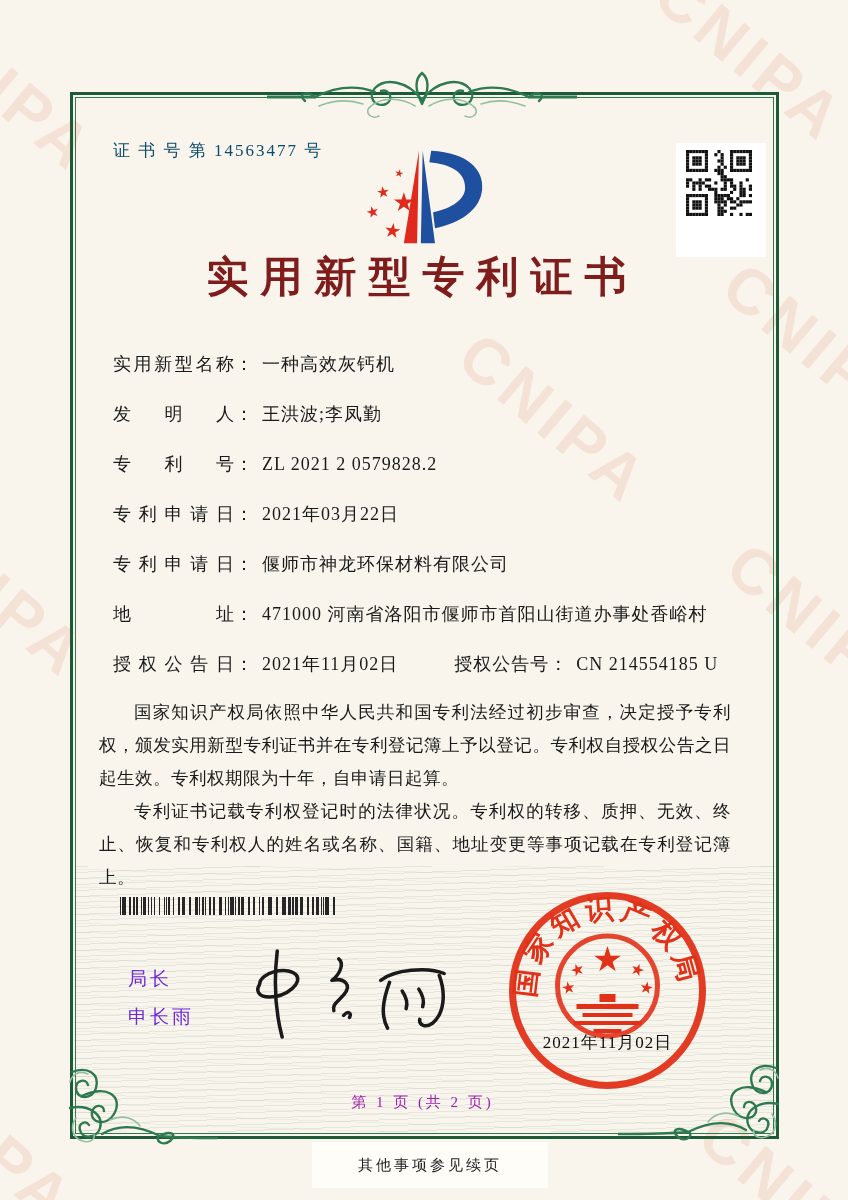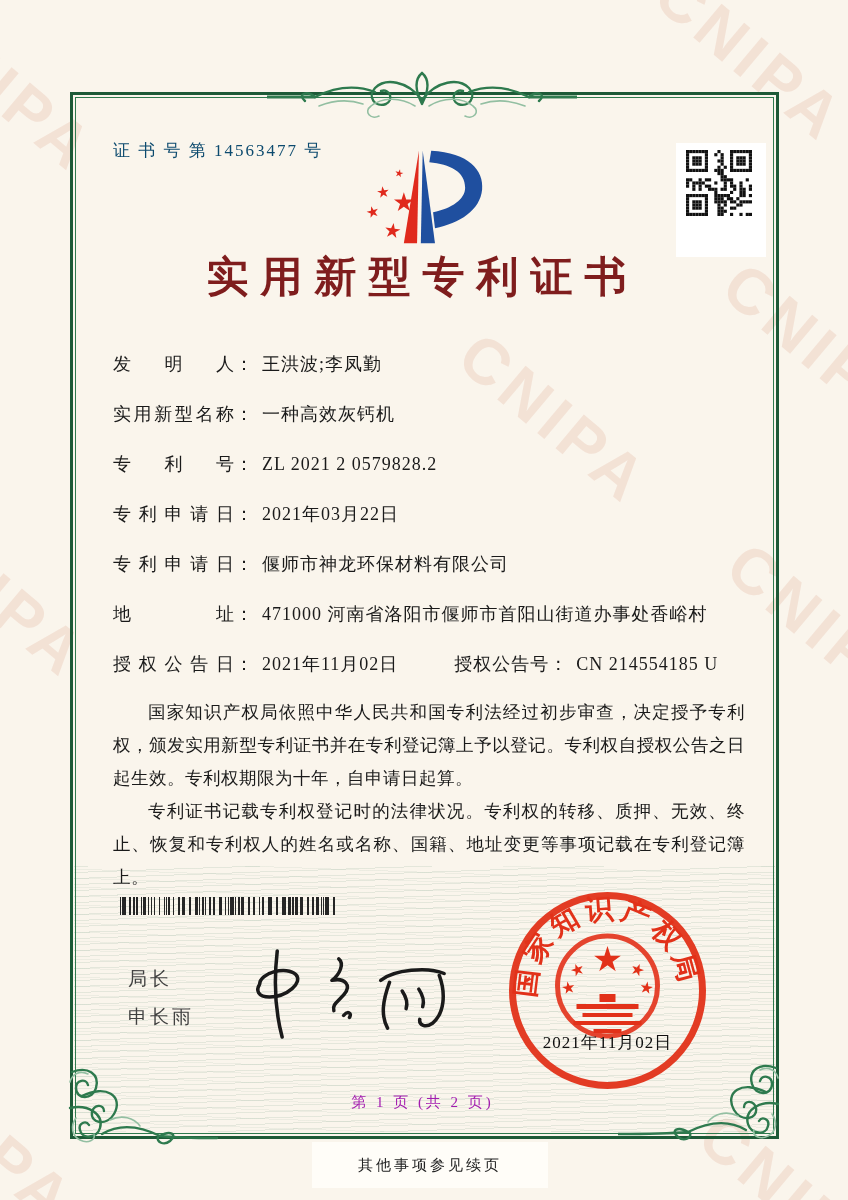--- a/index.html
+++ b/index.html
@@ -32,26 +32,26 @@
   .logo{position:absolute;left:352px;top:145px;}
   .qr-panel{position:absolute;left:676px;top:143px;width:90px;height:114px;background:#ffffff;}
   .qr-panel svg{position:absolute;left:10px;top:7px;}
   .title{position:absolute;left:70px;top:249px;width:705px;text-align:center;
       font-size:42px;font-weight:bold;letter-spacing:12px;color:#7f1d1d;white-space:nowrap;}
   .fields{position:absolute;left:113px;top:352px;width:640px;font-size:18px;}
   .frow{margin-bottom:26px;line-height:24px;letter-spacing:1px;white-space:nowrap;}
   .flabel{display:inline-block;width:122px;text-align:justify;text-align-last:justify;}
   .fcolon{margin-right:8px;}
   .fpair2{margin-left:56px;}
-  .paras{position:absolute;left:113px;top:696px;width:632px;font-size:17.5px;line-height:33px;
+  .paras{position:absolute;left:99px;top:696px;width:632px;font-size:17.5px;line-height:33px;
       letter-spacing:.5px;text-align:justify;}
   .paras p{margin:0;text-indent:2em;}
   .barcode{position:absolute;left:120px;top:897px;}
   .sig-label{position:absolute;left:128px;font-size:19px;letter-spacing:3px;
-      font-family:"Liberation Sans","DejaVu Sans",sans-serif;color:#404040;}
+      font-family:"Liberation Sans","DejaVu Sans",sans-serif;color:#6d28d9;}
   .sig-label.t1{top:966px}.sig-label.t2{top:1004px}
   .sig-svg{position:absolute;left:246px;top:944px;}
   .seal{position:absolute;left:505px;top:888px;z-index:3;}
   .seal-date{position:absolute;left:505px;top:1031px;width:205px;z-index:4;text-align:center;
       font-size:17px;letter-spacing:1px;color:#101010;}
   .footer-page{position:absolute;left:70px;top:1093px;width:705px;text-align:center;
       font-size:15px;letter-spacing:3px;color:#a21caf;}
   .note-box{position:absolute;left:312px;top:1142px;width:236px;height:46px;background:#fffdf8;
       z-index:2;text-align:center;line-height:46px;font-size:15px;letter-spacing:3px;color:#222;}
   .seal-red-stroke{fill:none;stroke:var(--seal-red);}
@@ -348,24 +348,24 @@
         <rect x="17" y="20" width="1" height="1" fill="#111"></rect>
         <rect x="19" y="20" width="1" height="1" fill="#111"></rect>
         <rect x="20" y="20" width="1" height="1" fill="#111"></rect>
       </svg>
   </div>
 
   <div class="title">实用新型专利证书</div>
 
   <div class="fields">
     <div class="frow">
+      <span class="flabel">实用新型名称</span><span class="fcolon">：</span><span class="fvalue">一种高效灰钙机</span>
+    </div>
+    <div class="frow">
       <span class="flabel">发明人</span><span class="fcolon">：</span><span class="fvalue">王洪波;李凤勤</span>
-    </div>
-    <div class="frow">
-      <span class="flabel">实用新型名称</span><span class="fcolon">：</span><span class="fvalue">一种高效灰钙机</span>
     </div>
     <div class="frow">
       <span class="flabel">专利号</span><span class="fcolon">：</span><span class="fvalue">ZL 2021 2 0579828.2</span>
     </div>
     <div class="frow">
       <span class="flabel">专利申请日</span><span class="fcolon">：</span><span class="fvalue">2021年03月22日</span>
     </div>
     <div class="frow">
       <span class="flabel">专利申请日</span><span class="fcolon">：</span><span class="fvalue">偃师市神龙环保材料有限公司</span>
     </div>

